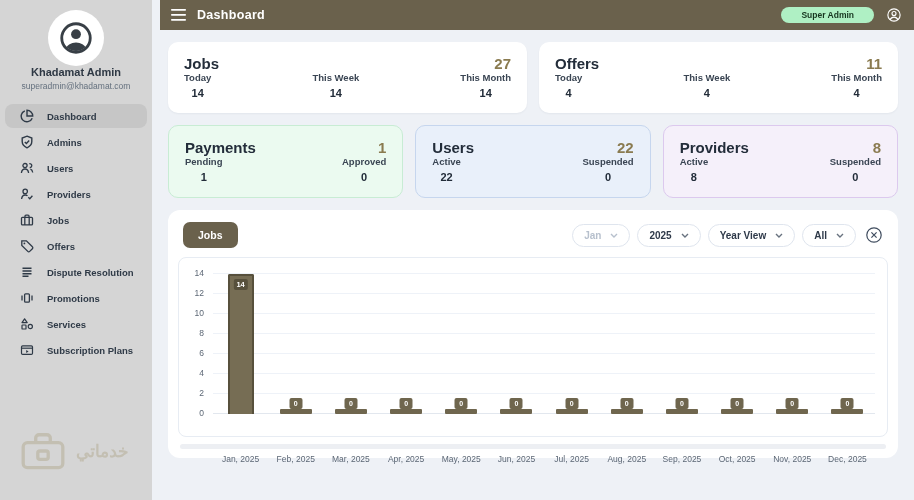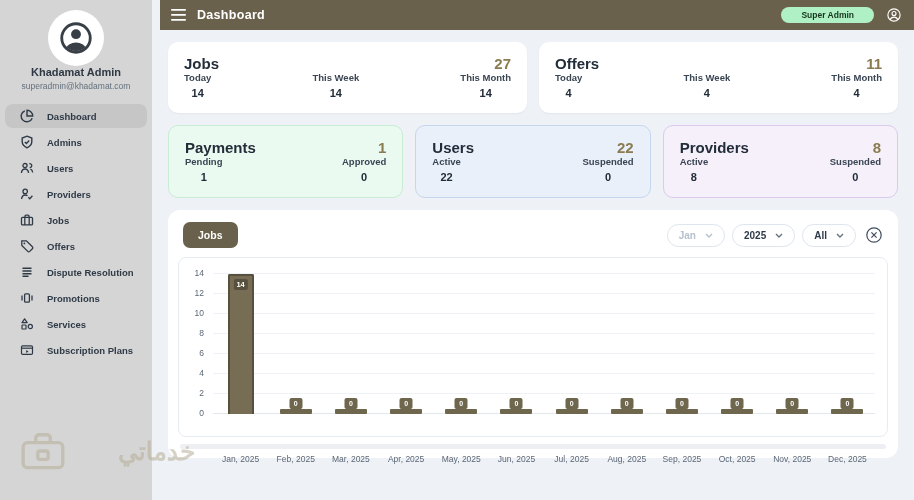--- a/index.html
+++ b/index.html
@@ -11,21 +11,21 @@
   .avatar-wrap { display:flex; justify-content:center; }
   .avatar { width:56px; height:56px; border-radius:50%; background:#fff; display:flex; align-items:center; justify-content:center; }
   .user-name { text-align:center; font-size:11px; font-weight:bold; color:#2e3844; }
   .user-email { margin-top:3px; text-align:center; font-size:8.5px; color:#64707e; }
   .menu { margin-top:13px; }
   .menu-item { display:flex; align-items:center; gap:13px; padding:5px 8px 5px 15px; margin:2px 5px; border-radius:8px; cursor:pointer; }
   .menu-item.active { background:#c6c6c6; }
   .menu-item svg { width:14px; height:14px; flex-shrink:0; }
   .menu-label { font-size:9.5px; font-weight:600; color:#2f3a47; white-space:nowrap; }
   .watermark { position:absolute; bottom:24px; left:14px; display:flex; align-items:center; gap:4px; opacity:.55; pointer-events:none; }
-  .watermark-text { font-size:25px; font-weight:bold; color:#b6ae97;margin-left:42px; }
+  .watermark-text { font-size:17px; font-weight:bold; color:#b6ae97; }
 
   
   .main { flex:1; display:flex; flex-direction:column; background:#eef1f6; }
   .topbar { height:30px; background:#6a614c; margin-left:8px; display:flex; align-items:center; padding:0 12px 0 11px; }
   .topbar-title { margin-left:11px; font-size:12.5px; font-weight:bold; color:#fff; letter-spacing:.3px; }
   .topbar-right { margin-left:auto; display:flex; align-items:center; gap:12px; }
   .role-badge { background:#aff0c4; color:#16351f; font-size:8.5px; font-weight:bold; padding:3px 20px; border-radius:9px; }
 
   .content { padding:12px 16px 0; }
   .cards-row { display:flex; gap:12px; margin-bottom:12px; }
@@ -294,20 +294,26 @@
         <button class="jobs-btn">Jobs</button>
         <div class="filters">
           <div class="pill disabled">
             <span>Jan</span>
             <svg width="8" height="5" viewBox="0 0 8 5">
                 <polyline points="1,1 4,4 7,1" fill="none" stroke="#b7c0cd" stroke-width="1.4"></polyline>
               </svg>
           </div>
           <div class="pill">
             <span>2025</span>
+            <svg width="8" height="5" viewBox="0 0 8 5">
+                <polyline points="1,1 4,4 7,1" fill="none" stroke="#68727f" stroke-width="1.4"></polyline>
+              </svg>
+          </div>
+          <div class="pill">
+            <span>Year View</span>
             <svg width="8" height="5" viewBox="0 0 8 5">
                 <polyline points="1,1 4,4 7,1" fill="none" stroke="#68727f" stroke-width="1.4"></polyline>
               </svg>
           </div>
           <div class="pill">
             <span>All</span>
             <svg width="8" height="5" viewBox="0 0 8 5">
                 <polyline points="1,1 4,4 7,1" fill="none" stroke="#68727f" stroke-width="1.4"></polyline>
               </svg>
           </div>

